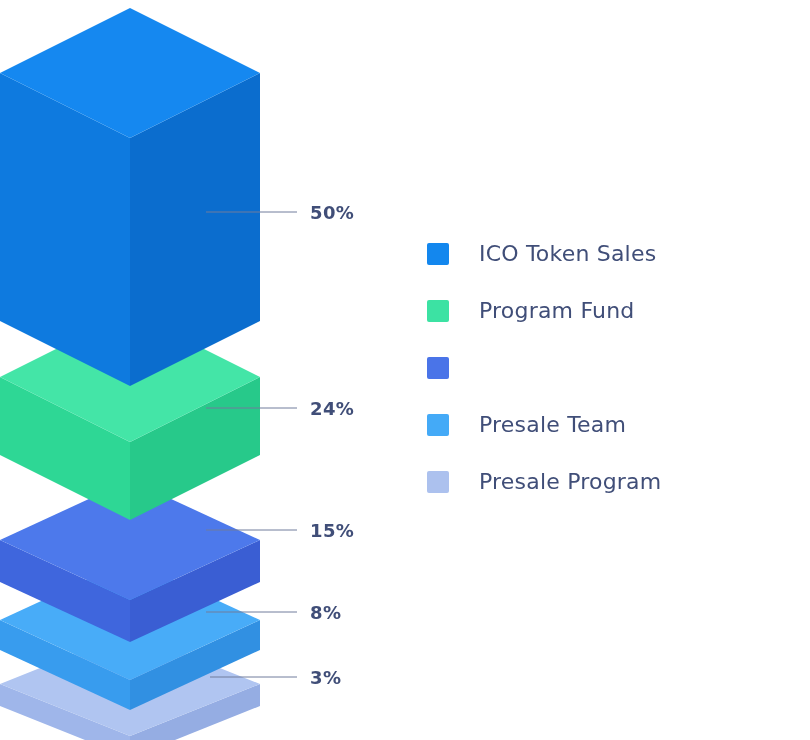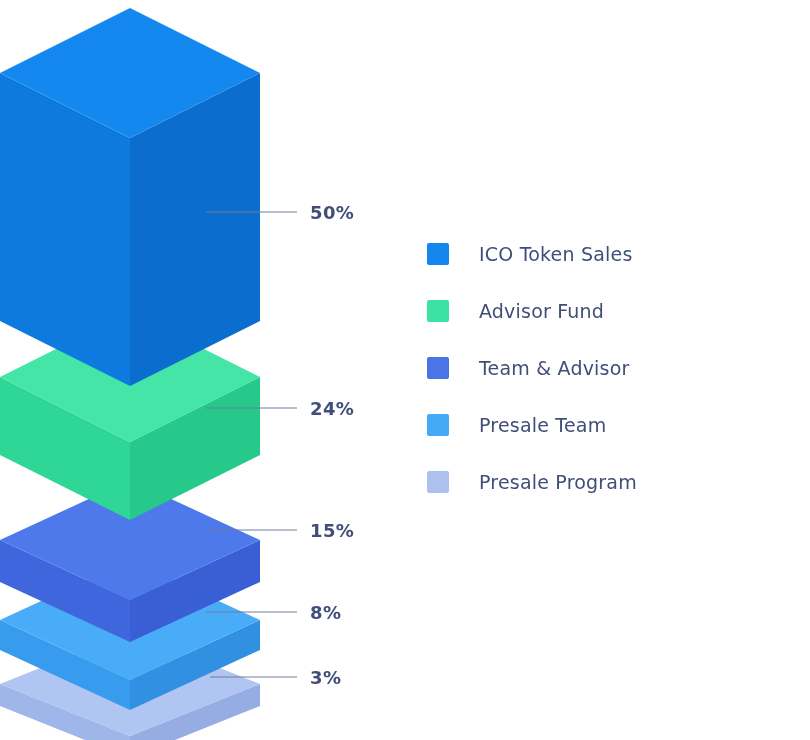--- a/index.html
+++ b/index.html
@@ -32,21 +32,21 @@
     gap: 32px;
   }
   .legend-row {
     display: flex;
     align-items: center;
     gap: 30px;
     height: 25px;
   }
   .swatch { display: block; width: 22px; height: 22px; flex: 0 0 22px; }
   .legend-label {
-    font-size: 19px;
+    font-size: 22px;
     font-weight: 500;
     color: #404E78;
     letter-spacing: 0.2px;
     white-space: nowrap;
     text-align: right;
   }
 </style>
 </head>
 <body>
 
@@ -108,28 +108,27 @@
       <svg class="swatch" width="22" height="22">
         <rect x="0" y="0" width="22" height="22" rx="2" fill="#1387EE"></rect>
       </svg>
       <span class="legend-label">ICO Token Sales</span>
     </div>
 
     <div class="legend-row">
       <svg class="swatch" width="22" height="22">
         <rect x="0" y="0" width="22" height="22" rx="2" fill="#3CE2A3"></rect>
       </svg>
-      <span class="legend-label">Advisor Fund</span>
+      <span class="legend-label">Program Fund</span>
     </div>
 
     <div class="legend-row">
       <svg class="swatch" width="22" height="22">
         <rect x="0" y="0" width="22" height="22" rx="2" fill="#4A74E8"></rect>
       </svg>
-      <span class="legend-label">Team &amp; Advisor</span>
     </div>
 
     <div class="legend-row">
       <svg class="swatch" width="22" height="22">
         <rect x="0" y="0" width="22" height="22" rx="2" fill="#44AAF7"></rect>
       </svg>
       <span class="legend-label">Presale Team</span>
     </div>
 
     <div class="legend-row">

